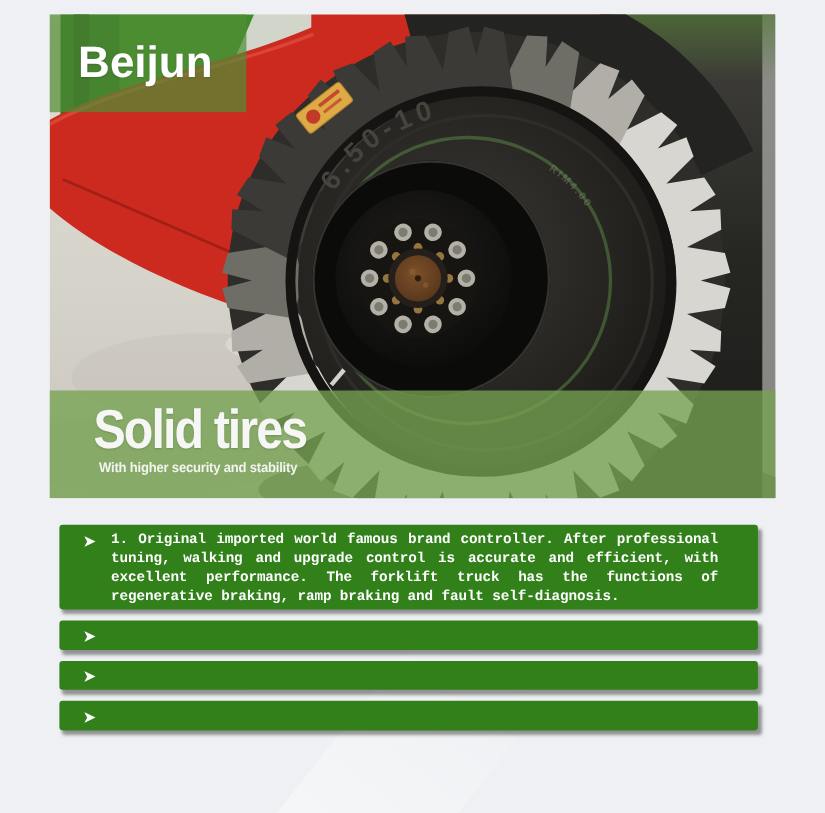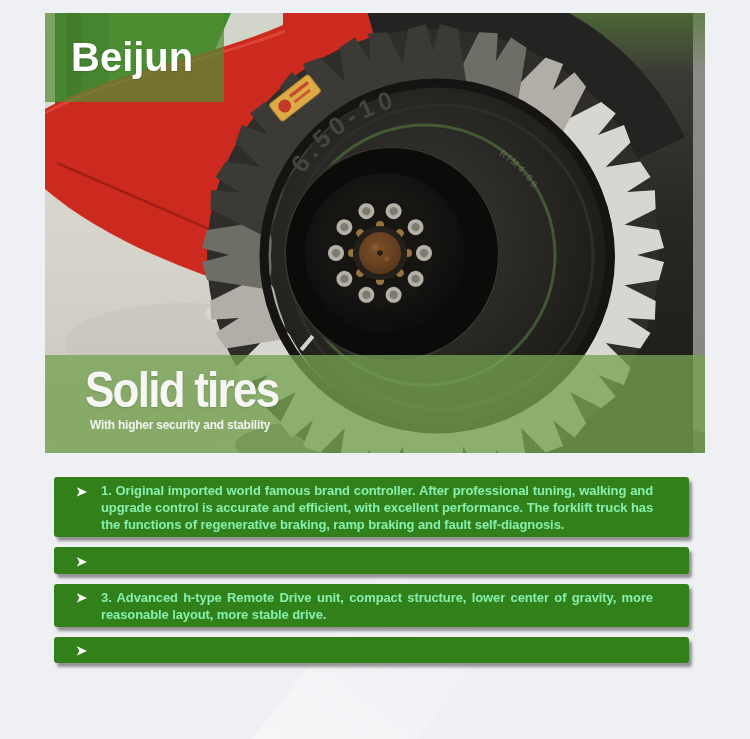--- a/index.html
+++ b/index.html
@@ -55,23 +55,24 @@
     box-shadow:3px 4px 3px rgba(70,70,70,0.55);
     padding:5px 36px 4px 22px;
     margin-bottom:10px;
     display:flex;
   }
   .feature-bullet{
     flex:0 0 25px;color:#fff;font-size:13px;line-height:17px;
     font-weight:700;padding-top:0.5px;
   }
   .feature-text{
-    flex:1;margin:0;color:#86efac;font-weight:700;
+    flex:1;margin:0;color:#ffffff;font-weight:700;
     font-size:13px;line-height:17px;letter-spacing:-0.1px;
     text-align:justify;
+    font-family:Liberation Mono, monospace;
   }
 
   .bg-stripe{
     position:absolute;left:300px;top:560px;width:130px;height:280px;
     background:linear-gradient(rgba(255,255,255,0),rgba(255,255,255,0.5));
     transform:rotate(38deg);z-index:1;
   }
 </style>
 </head>
 <body>
@@ -250,20 +251,19 @@
   <div class="features">
     <div class="feature-box">
       <span class="feature-bullet">➤</span>
       <p class="feature-text">1. Original imported world famous brand controller. After professional tuning, walking and upgrade control is accurate and efficient, with excellent performance. The forklift truck has the functions of regenerative braking, ramp braking and fault self-diagnosis.</p>
     </div>
     <div class="feature-box">
       <span class="feature-bullet">➤</span>
     </div>
     <div class="feature-box">
       <span class="feature-bullet">➤</span>
-      <p class="feature-text">3. Advanced h-type Remote Drive unit, compact structure, lower center of gravity, more reasonable layout, more stable drive.</p>
     </div>
     <div class="feature-box">
       <span class="feature-bullet">➤</span>
     </div>
   </div>
 
 </div>
 
 </body></html>

